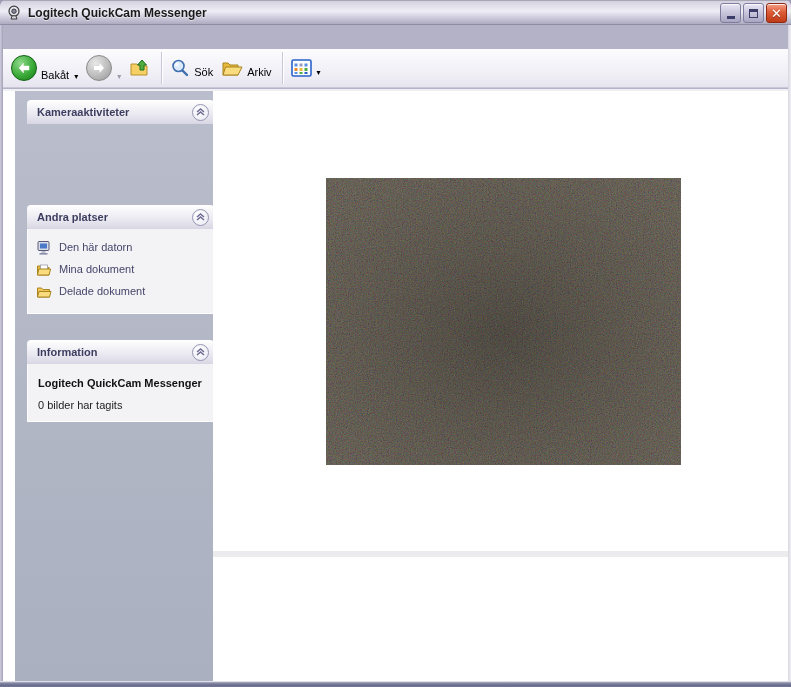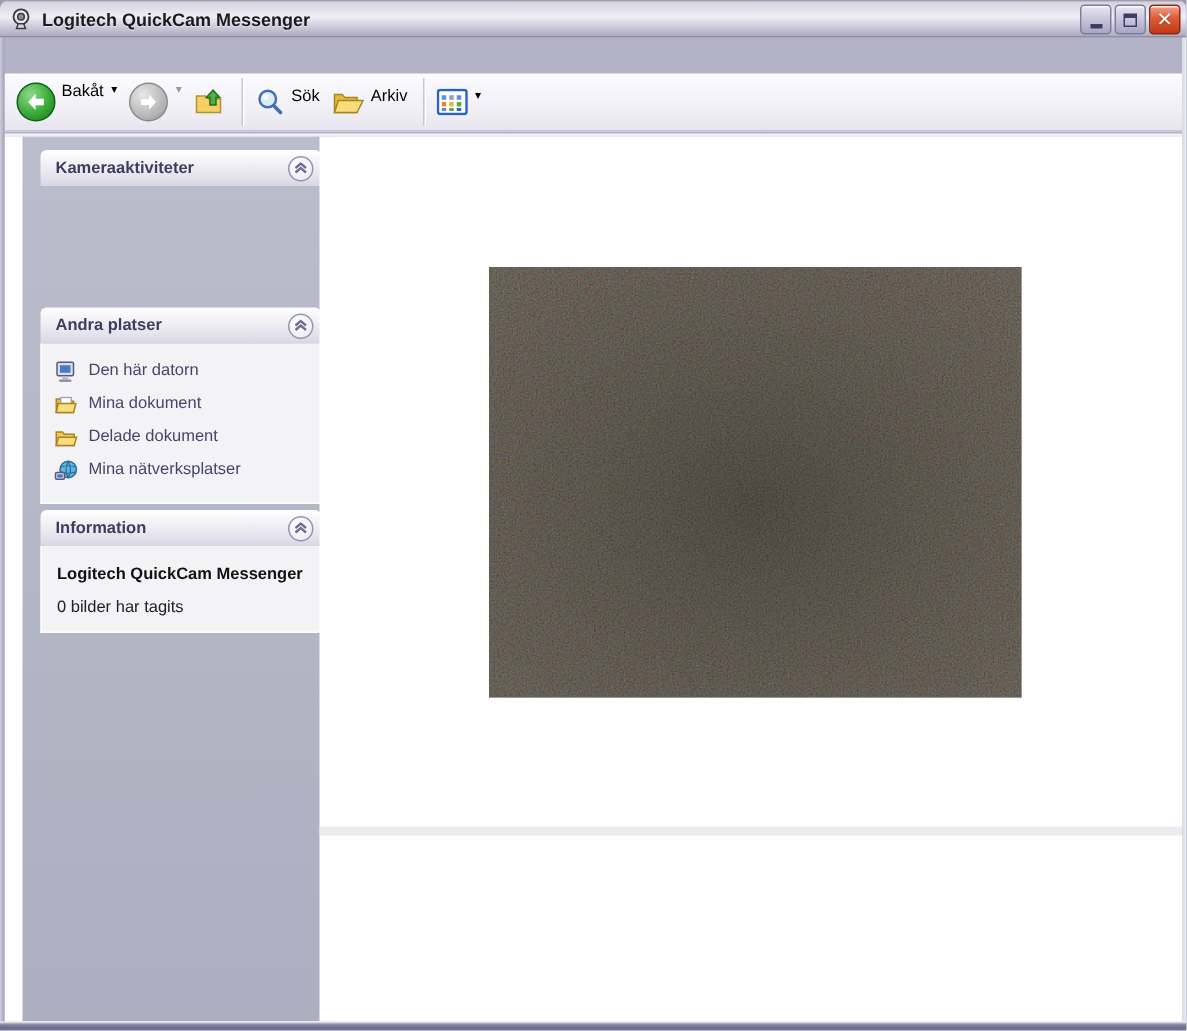--- a/index.html
+++ b/index.html
@@ -47,21 +47,21 @@
   .menu-logo{position:absolute;right:0;top:0;bottom:1px;width:36px;border-left:1px solid #e3e1ec;
     display:flex;align-items:center;justify-content:center;background:#f6f5fa;}
   
   .toolbar{
     position:absolute;left:3px;right:3px;top:49px;height:39px;
     background:linear-gradient(#fcfbfe, #efeef5 70%, #e6e4ee);
     border-bottom:1px solid #cac8d8;
     display:flex;align-items:center;padding-left:8px;box-sizing:border-box;
   }
   .tb-strip{position:absolute;left:3px;right:3px;top:89px;height:2px;background:#f0eff3;}
-  .tb-group{display:flex;align-items:flex-start;gap:4px;margin-right:8px;}
+  .tb-group{display:flex;align-items:flex-end;gap:4px;margin-right:8px;}
   .tb-label{color:#000;}
   .tb-caret{font-size:8px;color:#000;margin-left:1px;}
   .tb-caret.disabled{color:#9a9aa8;}
   .tb-sep{width:1px;align-self:stretch;margin:3px 8px 3px 2px;background:#c9c7d7;box-shadow:1px 0 0 #fff;}
   .nav-circle{width:26px;height:26px;border-radius:50%;display:flex;align-items:center;justify-content:center;}
   .nav-back{background:radial-gradient(circle at 35% 30%, #8fd98b, #3aaa38 55%, #157a15);border:1px solid #0f5f12;box-sizing:border-box;}
   .nav-fwd{background:radial-gradient(circle at 35% 30%, #e8e8e8, #bcbcbc 55%, #969696);border:1px solid #8a8a8a;box-sizing:border-box;}
   
   .client{position:absolute;left:3px;right:3px;top:91px;bottom:6px;background:#fff;overflow:hidden;}
   .sidebar{
@@ -243,31 +243,20 @@
             <span class="task-label">Mina dokument</span>
           </div>
           <div class="task-row">
             <span class="task-icon">
               <svg width="16" height="16" viewBox="0 0 16 16">
                 <path d="M1.5 4 L1.5 13 L13.5 13 L13.5 5.5 L7 5.5 L5.5 4 Z" fill="#f0c75a" stroke="#a8841f" stroke-width="1"></path>
                 <path d="M3 7.5 L15 7.5 L13.5 13 L1.5 13 Z" fill="#f9dc7d" stroke="#a8841f" stroke-width="1"></path>
               </svg>
             </span>
             <span class="task-label">Delade dokument</span>
-          </div>
-          <div class="task-row">
-            <span class="task-icon">
-              <svg width="16" height="16" viewBox="0 0 16 16">
-                <circle cx="9.5" cy="7" r="5.5" fill="#5fb8e0" stroke="#2a6a9a" stroke-width="1"></circle>
-                <path d="M4.5 5.5 Q9.5 3.5 14.5 5.5 M4.5 8.5 Q9.5 10.5 14.5 8.5 M9.5 1.5 Q6.5 7 9.5 12.5 M9.5 1.5 Q12.5 7 9.5 12.5" fill="none" stroke="#2a6a9a" stroke-width="0.8"></path>
-                <rect x="1" y="9" width="6" height="4.5" rx="0.8" fill="#d8dcea" stroke="#5a5a74" stroke-width="1"></rect>
-                <rect x="2.2" y="10.2" width="3.6" height="2.2" fill="#4a7ac7"></rect>
-              </svg>
-            </span>
-            <span class="task-label">Mina nätverksplatser</span>
           </div>
         </div>
       </div>
 
       <div class="panel" style="top:249px;">
         <div class="panel-header">
           <span class="panel-title">Information</span>
           <span class="chevron-btn">
             <svg width="11" height="10" viewBox="0 0 11 10">
                 <path d="M2 5 L5.5 2 L9 5 M2 8 L5.5 5 L9 8" fill="none" stroke="#6f6d96" stroke-width="1.6"></path>

